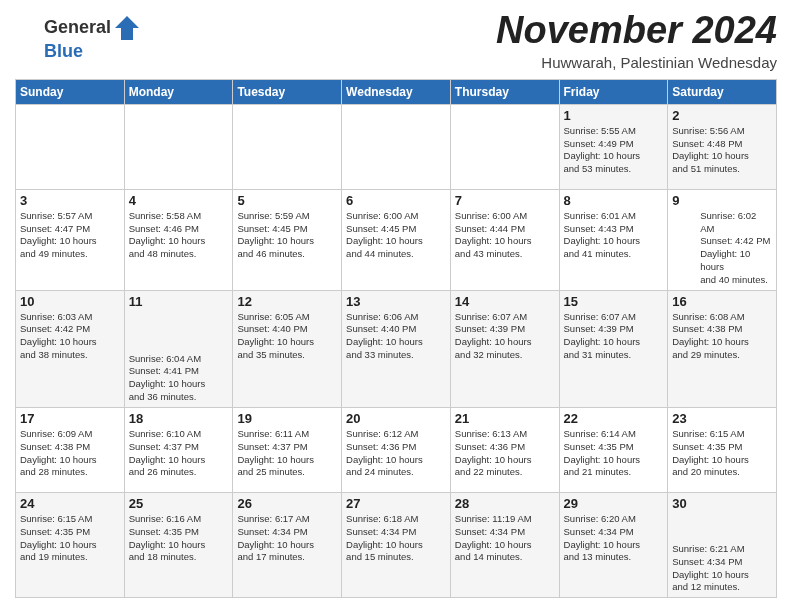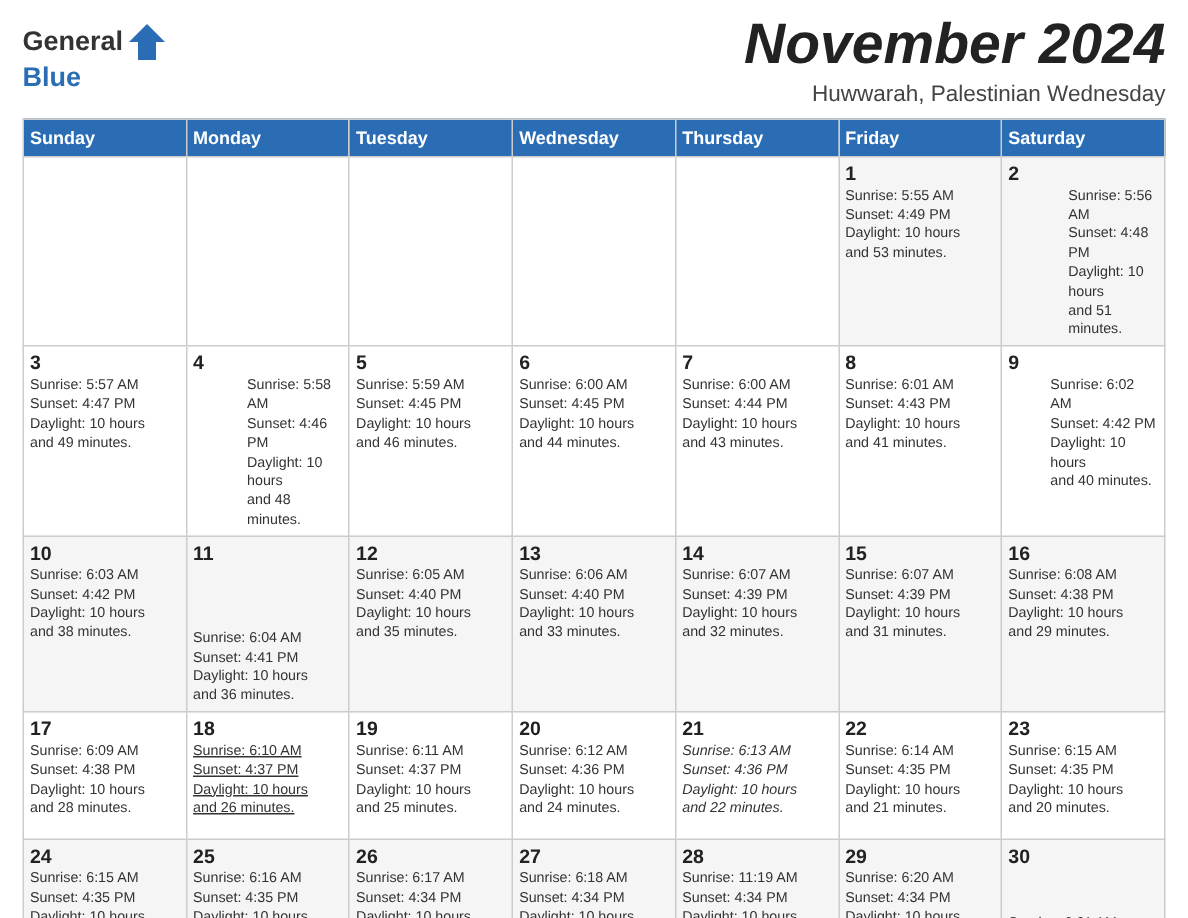--- a/index.html
+++ b/index.html
@@ -16,20 +16,21 @@
       justify-content: space-between;
       margin-bottom: 8px;
     }
     .logo-area {
       display: flex;
       align-items: center;
       padding-top: 4px;
     }
     .logo-text {
       line-height: 1.1;
+      margin-left: 29px;
     }
     .logo-general {
       font-size: 18px;
       font-weight: bold;
       color: #333;
     }
     .logo-blue {
       font-size: 18px;
       font-weight: bold;
       color: #2a6db5;
@@ -146,37 +147,37 @@
         <td class="empty-cell"></td>
         <td>
           <span class="day-number">1</span>
           <div class="day-info" style="white-space: pre-line;">Sunrise: 5:55 AM
 Sunset: 4:49 PM
 Daylight: 10 hours
 and 53 minutes.</div>
         </td>
         <td>
           <span class="day-number">2</span>
-          <div class="day-info" style="white-space: pre-line; margin-left: 40px;">Sunrise: 5:56 AM
+          <div class="day-info" style="white-space: pre-line;">Sunrise: 5:56 AM
 Sunset: 4:48 PM
 Daylight: 10 hours
 and 51 minutes.</div>
         </td>
       </tr>
       <tr>
         <td>
           <span class="day-number">3</span>
           <div class="day-info" style="white-space: pre-line;">Sunrise: 5:57 AM
 Sunset: 4:47 PM
 Daylight: 10 hours
 and 49 minutes.</div>
         </td>
         <td>
           <span class="day-number">4</span>
-          <div class="day-info" style="white-space: pre-line; margin-left: 36px;">Sunrise: 5:58 AM
+          <div class="day-info" style="white-space: pre-line;">Sunrise: 5:58 AM
 Sunset: 4:46 PM
 Daylight: 10 hours
 and 48 minutes.</div>
         </td>
         <td>
           <span class="day-number">5</span>
           <div class="day-info" style="white-space: pre-line;">Sunrise: 5:59 AM
 Sunset: 4:45 PM
 Daylight: 10 hours
 and 46 minutes.</div>
@@ -264,42 +265,42 @@
       <tr>
         <td>
           <span class="day-number">17</span>
           <div class="day-info" style="white-space: pre-line;">Sunrise: 6:09 AM
 Sunset: 4:38 PM
 Daylight: 10 hours
 and 28 minutes.</div>
         </td>
         <td>
           <span class="day-number">18</span>
-          <div class="day-info" style="white-space: pre-line; text-decoration: underline;">Sunrise: 6:10 AM
+          <div class="day-info" style="white-space: pre-line;">Sunrise: 6:10 AM
 Sunset: 4:37 PM
 Daylight: 10 hours
 and 26 minutes.</div>
         </td>
         <td>
           <span class="day-number">19</span>
           <div class="day-info" style="white-space: pre-line;">Sunrise: 6:11 AM
 Sunset: 4:37 PM
 Daylight: 10 hours
 and 25 minutes.</div>
         </td>
         <td>
           <span class="day-number">20</span>
           <div class="day-info" style="white-space: pre-line;">Sunrise: 6:12 AM
 Sunset: 4:36 PM
 Daylight: 10 hours
 and 24 minutes.</div>
         </td>
         <td>
           <span class="day-number">21</span>
-          <div class="day-info" style="white-space: pre-line; font-style: italic;">Sunrise: 6:13 AM
+          <div class="day-info" style="white-space: pre-line;">Sunrise: 6:13 AM
 Sunset: 4:36 PM
 Daylight: 10 hours
 and 22 minutes.</div>
         </td>
         <td>
           <span class="day-number">22</span>
           <div class="day-info" style="white-space: pre-line;">Sunrise: 6:14 AM
 Sunset: 4:35 PM
 Daylight: 10 hours
 and 21 minutes.</div>

